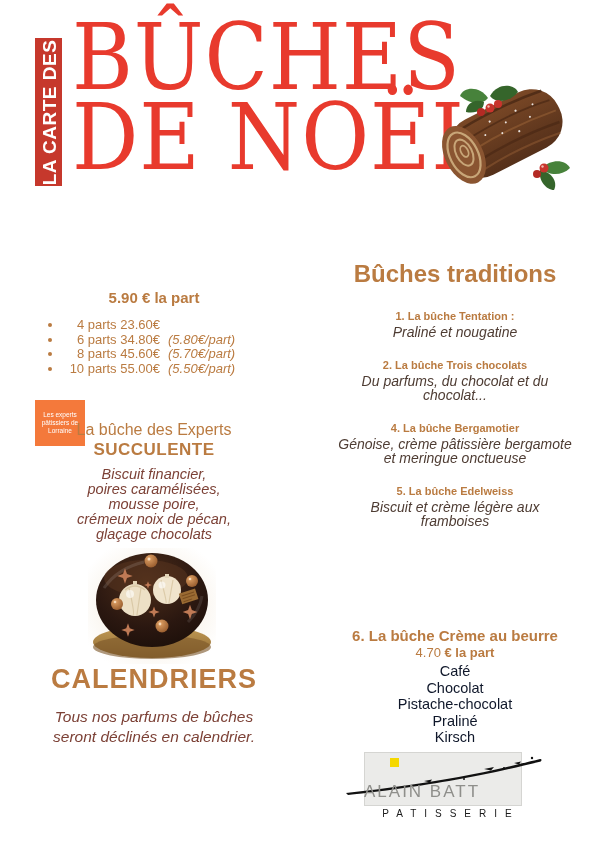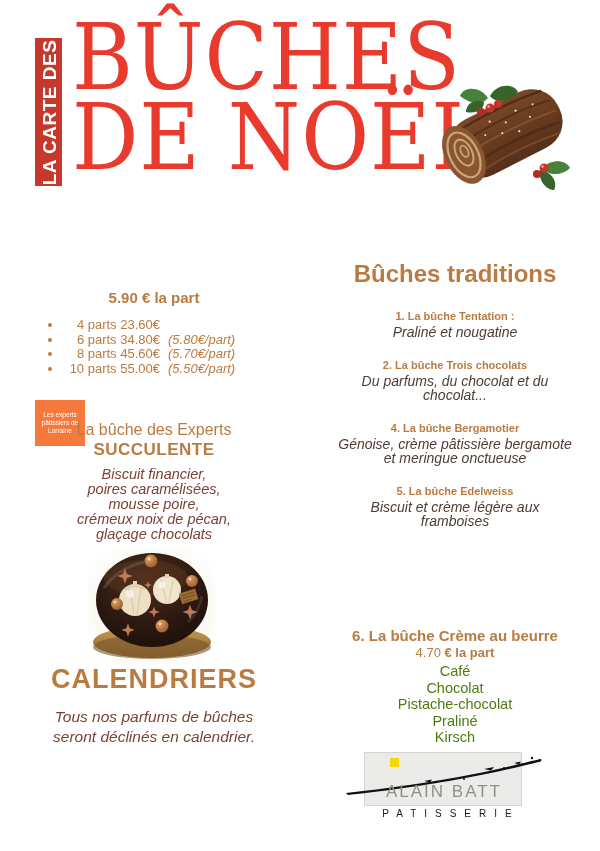--- a/index.html
+++ b/index.html
@@ -65,32 +65,32 @@
   .rc{position:absolute; left:332px; top:260px; width:246px; text-align:center;}
   .rc-heading{font-size:24px; font-weight:bold; margin-bottom:19px;}
   .rc-item{margin-bottom:16px;}
   .rc-item-title{font-size:11px; font-weight:bold; line-height:18px;}
   .rc-item-desc{font-style:italic; font-size:14px; line-height:14.5px;
     width:234px; margin:0 auto;}
   .rc6{position:absolute; left:332px; top:627px; width:246px; text-align:center;}
   .rc6-title{font-size:15px; font-weight:bold; line-height:17px;}
   .rc6-price{font-size:13px; line-height:17px;}
   .rc6-price .b{font-weight:bold;}
-  .rc6-flavors{margin-top:2px; font-size:14.5px; line-height:16.5px; color:#4d7c0f;}
+  .rc6-flavors{margin-top:2px; font-size:14.5px; line-height:16.5px; color:#0f172a;}
 
   
   .logo{position:absolute; left:364px; top:752px; width:158px; height:68px;}
   .logo-box{position:absolute; left:0; top:0; width:158px; height:54px;
     background:#EBEBE9; border:1px solid #D5D5D2; box-sizing:border-box;}
   .logo-square{position:absolute; left:26px; top:6px; width:9px; height:9px;
     background:#F5D800;}
   .logo-stroke{position:absolute; left:-20px; top:0; width:198px; height:54px;
     overflow:visible;}
-  .logo-name{position:absolute; left:0; top:30px; width:126px; text-align:right;
-    color:#8F8F8B; font-size:17px; letter-spacing:2px; white-space:nowrap;padding-left:12px;}
+  .logo-name{position:absolute; left:0; top:30px; width:126px; text-align:left;
+    color:#8F8F8B; font-size:17px; letter-spacing:2px; white-space:nowrap;}
   .logo-sub{position:absolute; left:0; top:56px; width:166px; text-align:center;
     color:#1a1a1a; font-size:10px; letter-spacing:8px; text-indent:8px;
     white-space:nowrap;}
 </style>
 </head>
 <body>
 
 <div id="page">
 
   <div class="band">

